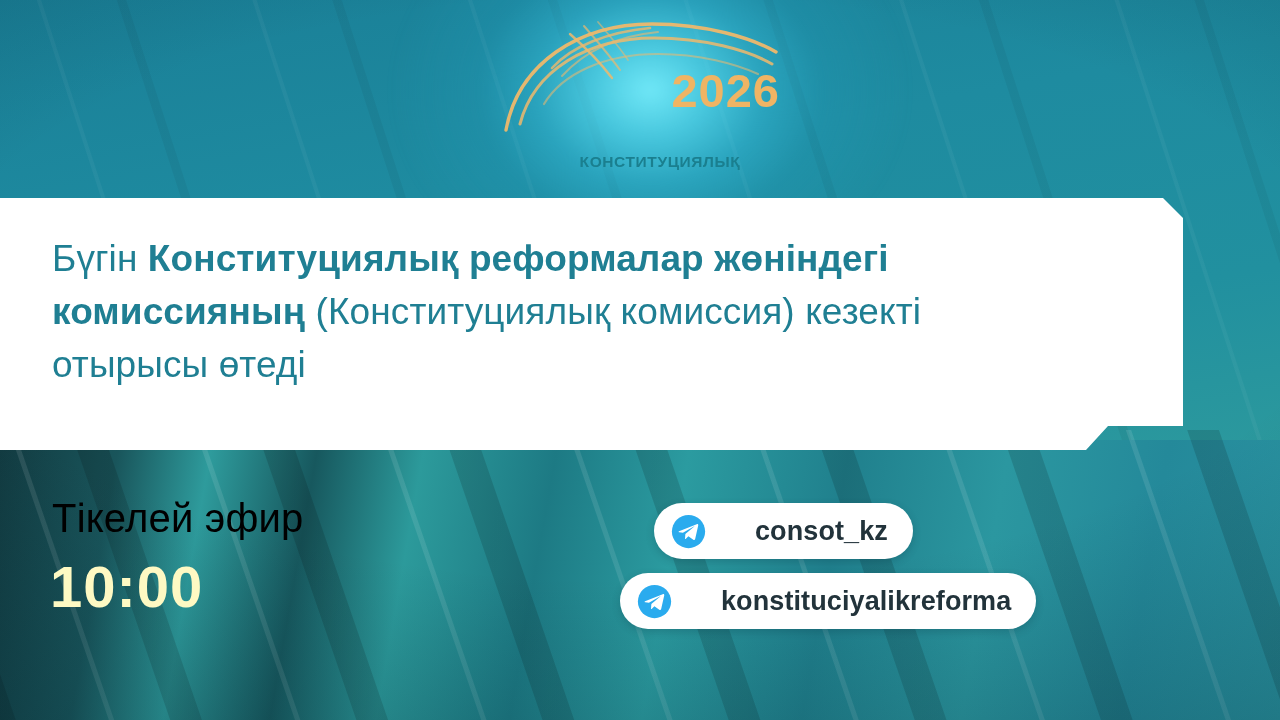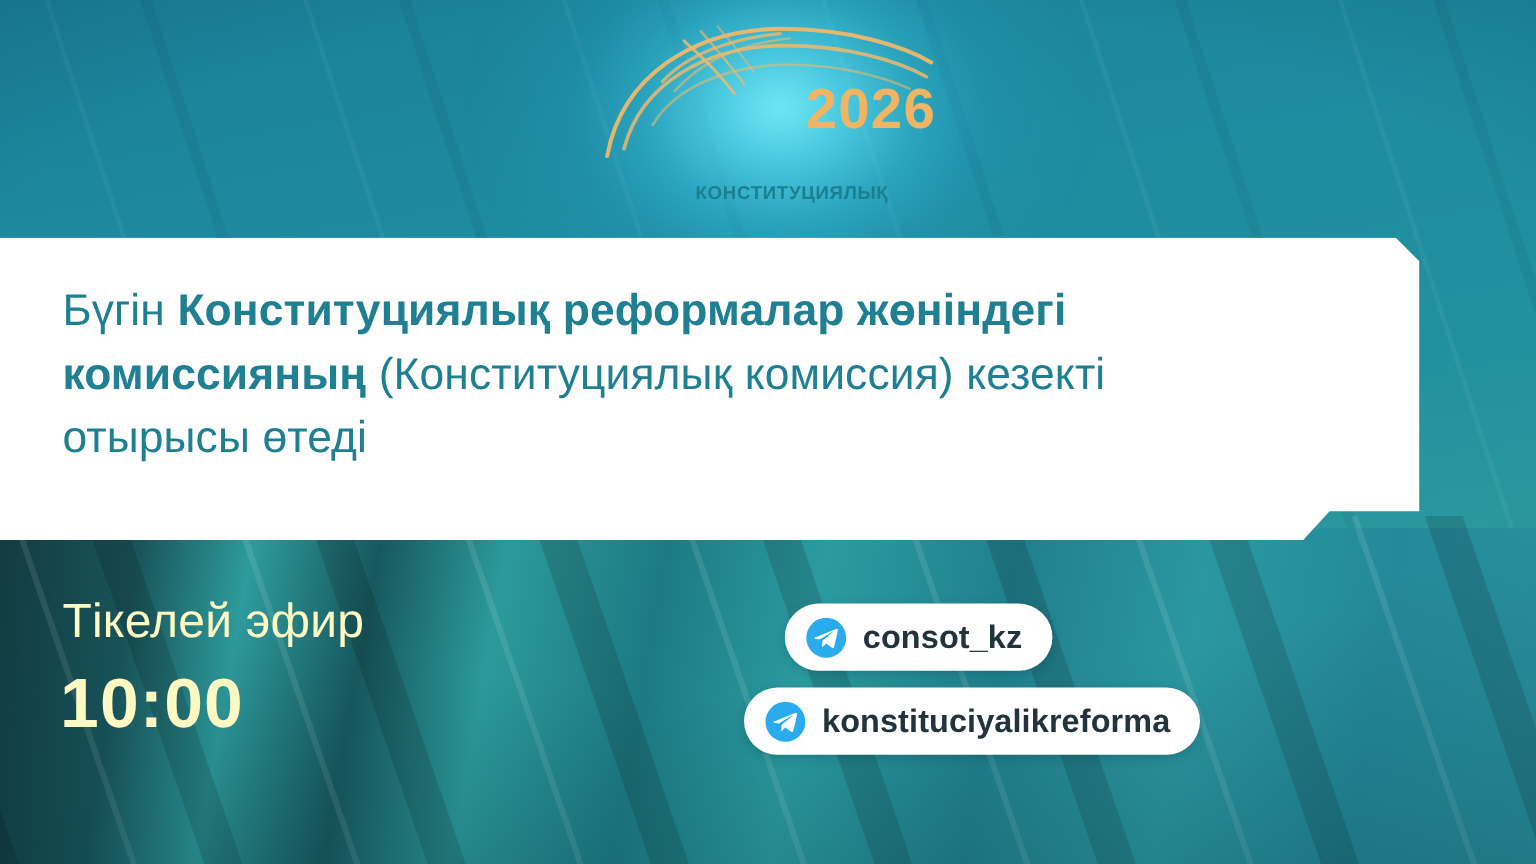--- a/index.html
+++ b/index.html
@@ -193,21 +193,21 @@
   }
   .headline-text b {
     font-weight: 700;
   }
 
   
   .live-label {
     position: absolute;
     left: 52px;
     top: 498px;
-    color: #fef9c3;
+    color: #000000;
     font-size: 40px;
     font-weight: 400;
     letter-spacing: 0.2px;
     line-height: 1;
   }
   .live-time {
     position: absolute;
     left: 50px;
     top: 558px;
     color: #fef9c3;
@@ -244,20 +244,21 @@
     padding: 0 25px 0 17px;
     box-shadow: 0 3px 9px rgba(0,35,48,0.20);
     box-sizing: border-box;
   }
   .badge-label {
     font-size: 27px;
     font-weight: 600;
     color: #22333b;
     letter-spacing: 0.1px;
     white-space: nowrap;
+    margin-left: 36px;
   }
   .sicon {
     width: 35px;
     height: 35px;
     flex: 0 0 35px;
     display: block;
   }
 </style>
 </head>
 <body>

